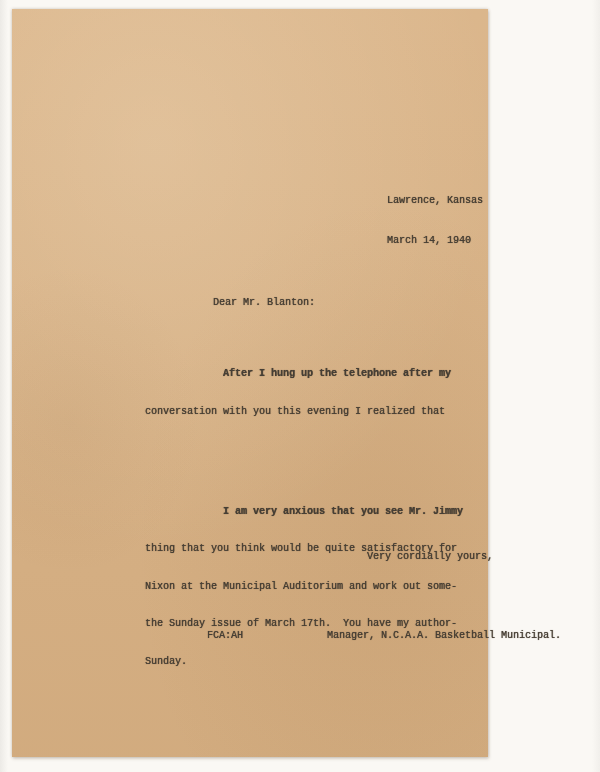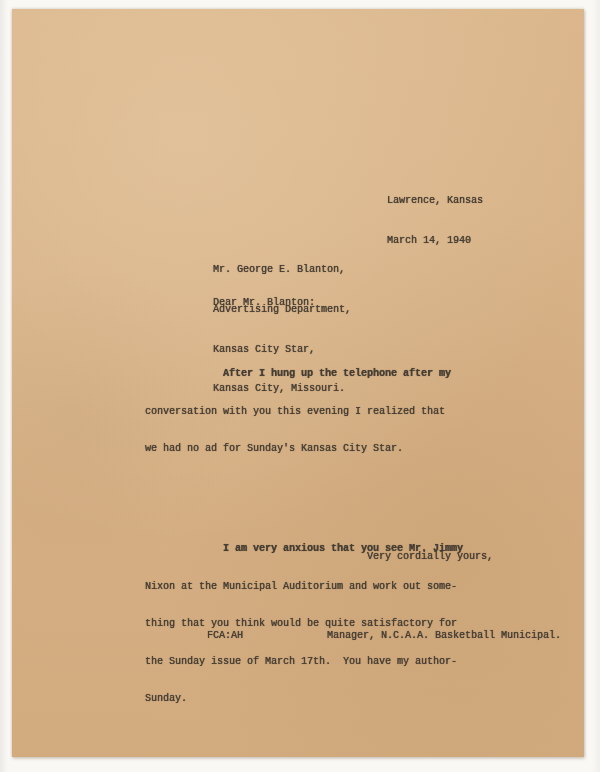--- a/index.html
+++ b/index.html
@@ -7,21 +7,21 @@
     width:600px;height:772px;position:relative;overflow:hidden;
     background:#f9f7f3;
     font-family:"Liberation Mono","DejaVu Sans Mono",monospace;
   }
   
   .scan-bg{
     position:absolute;inset:0;
     background:linear-gradient(90deg,#eceae6 0,#faf8f4 8px,#faf8f4 592px,#f1efeb 600px);
   }
   .paper{
-    position:absolute;left:12px;top:9px;width:572px;height:748px;
+    position:absolute;left:12px;top:9px;width:476px;height:748px;
     background-color:#d9b285;
     background-image:
       radial-gradient(120% 90% at 30% 18%, rgba(255,243,220,0.20), rgba(255,243,220,0) 60%),
       radial-gradient(95% 85% at 78% 72%, rgba(137,92,44,0.10), rgba(137,92,44,0) 55%),
       radial-gradient(40% 30% at 12% 55%, rgba(120,80,40,0.06), rgba(120,80,40,0) 70%),
       linear-gradient(183deg, rgba(255,255,255,0.06), rgba(92,62,26,0.06));
     box-shadow:0 0 3px rgba(90,70,50,0.28), 1px 2px 3px rgba(90,70,50,0.18);
   }
   .type{
     position:absolute;
@@ -46,39 +46,32 @@
 
 <div class="scan-bg"></div>
 
 <div class="paper">
 
   <div class="type addr dateline">
     <div>Lawrence, Kansas</div>
     <div>March 14, 1940</div>
   </div>
 
-  <div class="type addr recipient">
-    <div>Mr. George E. Blanton,</div>
-    <div>Advertising Department,</div>
-    <div>Kansas City Star,</div>
-    <div>Kansas City, Missouri.</div>
-  </div>
 
   <div class="type salutation">Dear Mr. Blanton:</div>
 
   <div class="type body-block">
     <div class="para">
       <div class="line first">After I hung up the telephone after my</div>
       <div class="line">conversation with you this evening I realized that</div>
-      <div class="line">we had no ad for Sunday's Kansas City Star.</div>
     </div>
     <div class="para">
       <div class="line first">I am very anxious that you see Mr. Jimmy</div>
+      <div class="line">thing that you think would be quite satisfactory for</div>
       <div class="line">Nixon at the Municipal Auditorium and work out some-</div>
-      <div class="line">thing that you think would be quite satisfactory for</div>
       <div class="line">the Sunday issue of March 17th.  You have my author-</div>
       <div class="line">Sunday.</div>
     </div>
     
   </div>
 
   <div class="type closing">Very cordially yours,</div>
 
   <div class="type sig-initials">FCA:AH</div>
   <div class="type sig-title">Manager, N.C.A.A. Basketball Municipal.</div>

